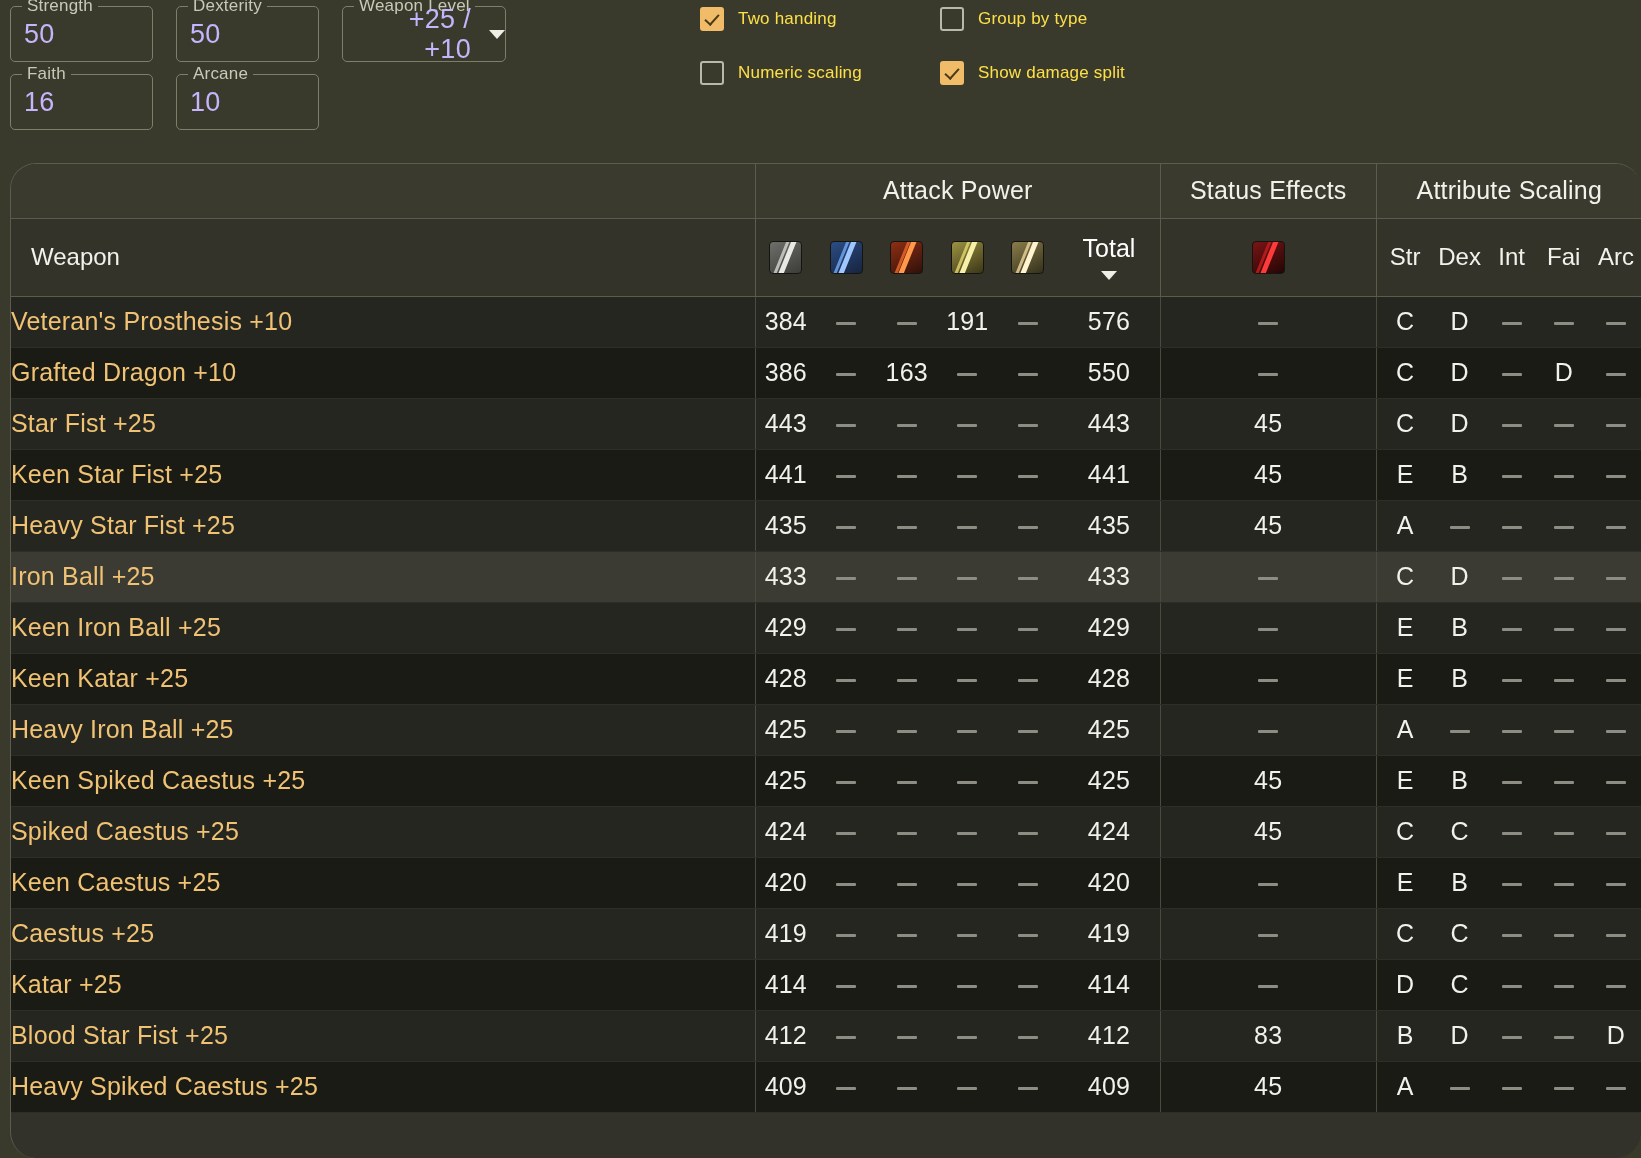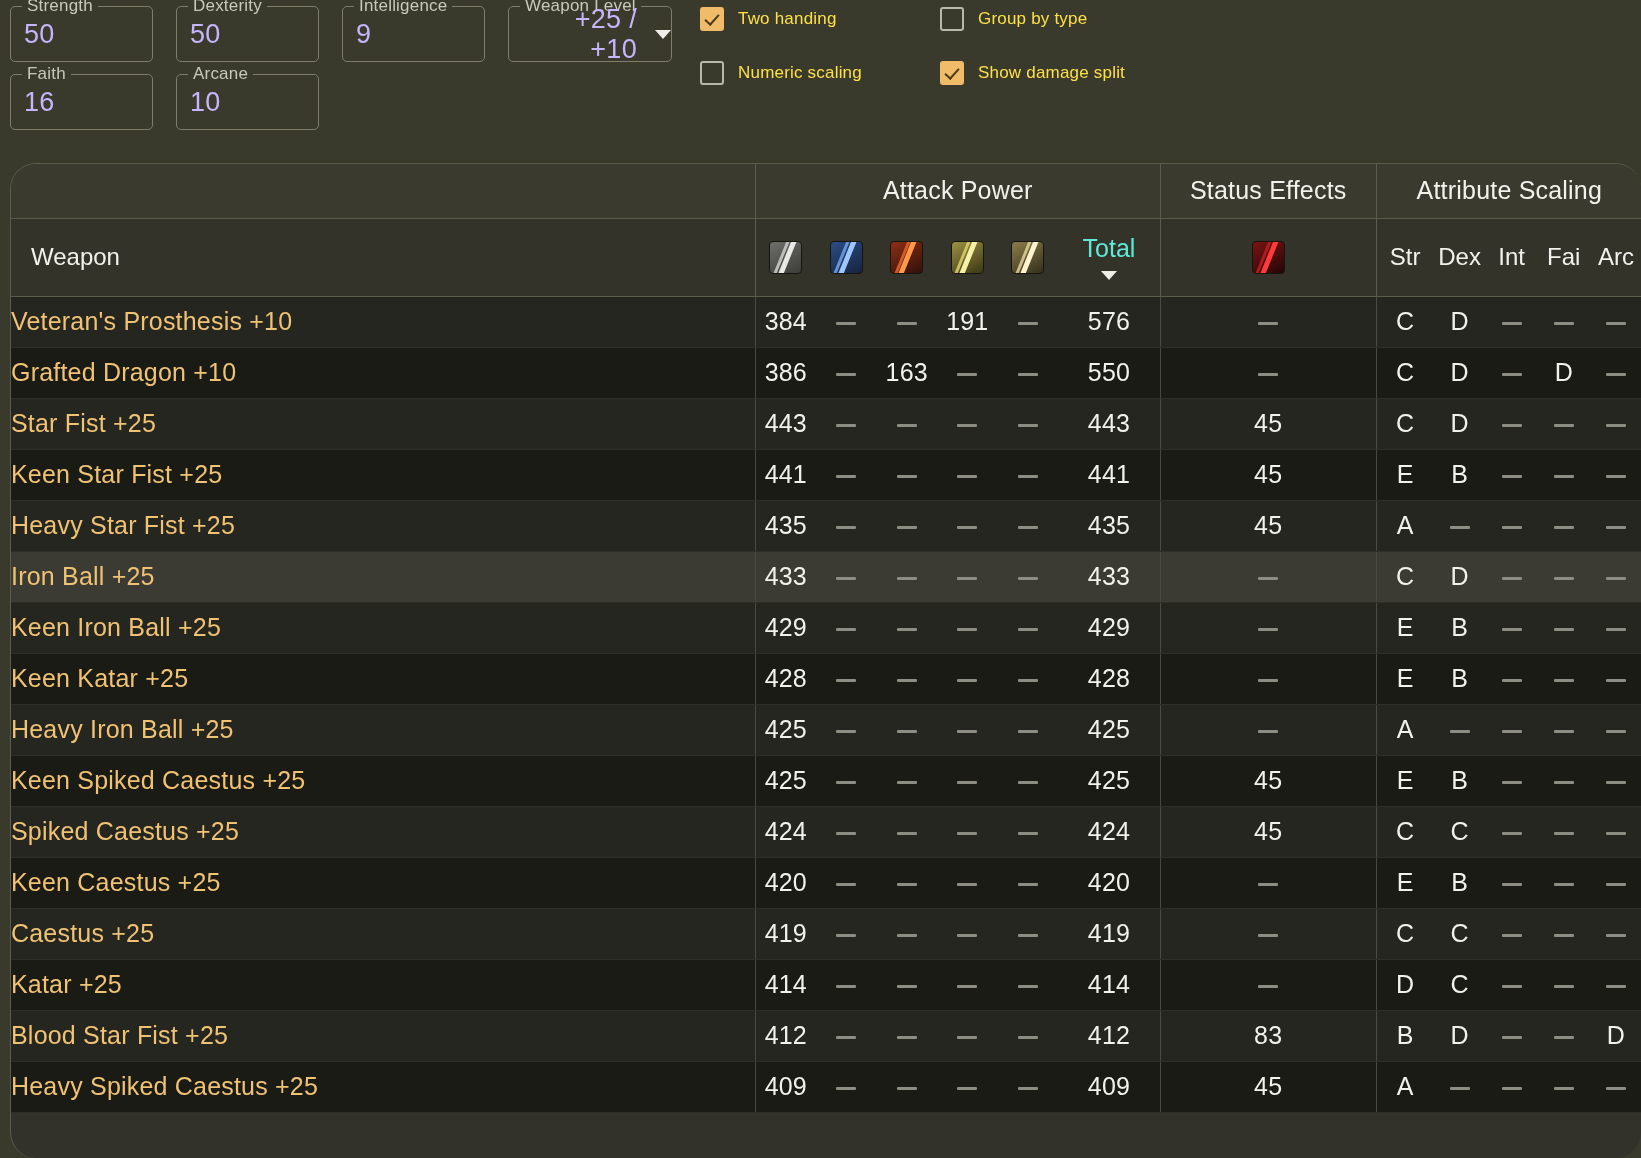--- a/index.html
+++ b/index.html
@@ -240,21 +240,21 @@
   .dmg-blood::before { background: #ff3a3a; } .dmg-blood::after { background: #c01d1d; }
 
   .total-head-inner {
     display: flex;
     flex-direction: column;
     align-items: center;
     justify-content: center;
     height: 100%;
     position: relative;
   }
-  .total-label { font-size: 25px; color: #5eead4; line-height: 28px; }
+  .total-label { font-size: 25px; color: #ffffff; line-height: 28px; }
   .sort-caret {
     margin-top: 9px;
     width: 0; height: 0;
     border-left: 8px solid transparent;
     border-right: 8px solid transparent;
     border-top: 9px solid #efefe8;
   }
 
   .attr-head { font-size: 24px; color: #f2f2ec; text-align: center; }
 
@@ -316,24 +316,20 @@
       <div class="stat-field">
         <span class="stat-legend">Strength</span>
         <span class="stat-value">50</span>
       </div>
 
       <div class="stat-field">
         <span class="stat-legend">Dexterity</span>
         <span class="stat-value">50</span>
       </div>
 
-      <div class="stat-field">
-        <span class="stat-legend">Intelligence</span>
-        <span class="stat-value">9</span>
-      </div>
 
       <div class="stat-field wide">
         <span class="stat-legend">Weapon Level</span>
         <span class="stat-value sel">
           <span>+25 / +10</span>
           <span class="caret-down"></span>
         </span>
       </div>
 
     </div>

